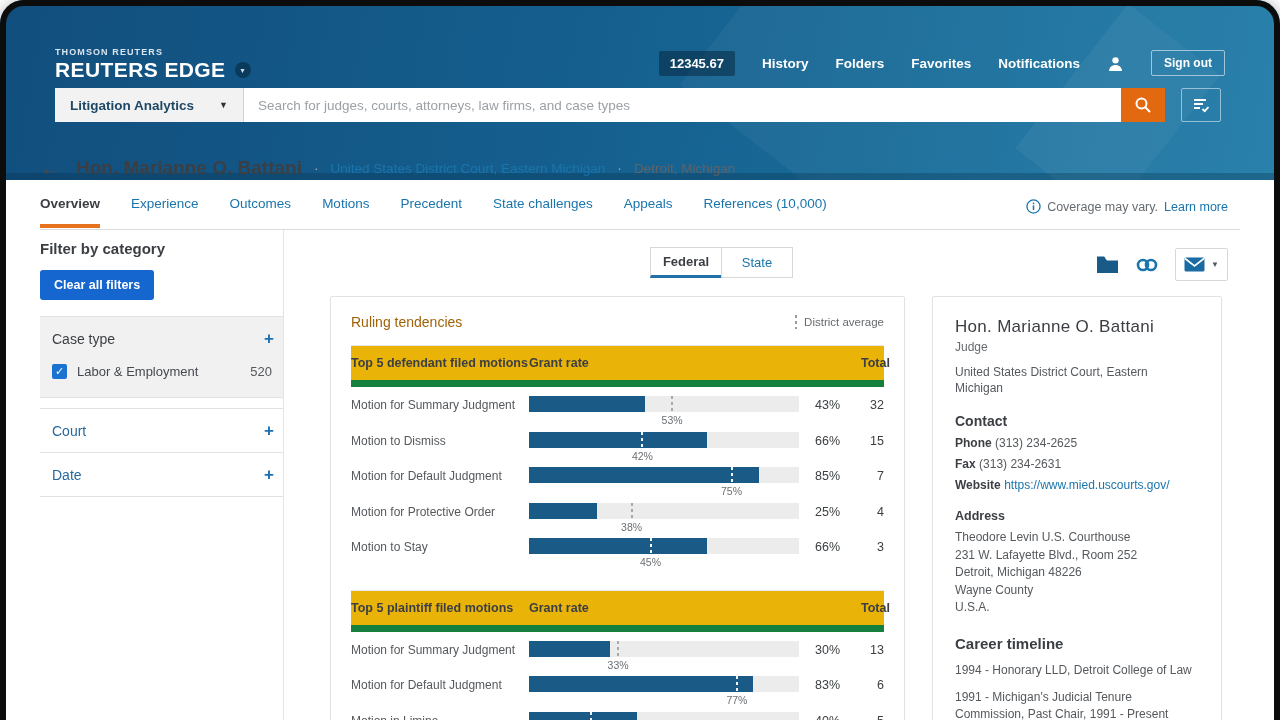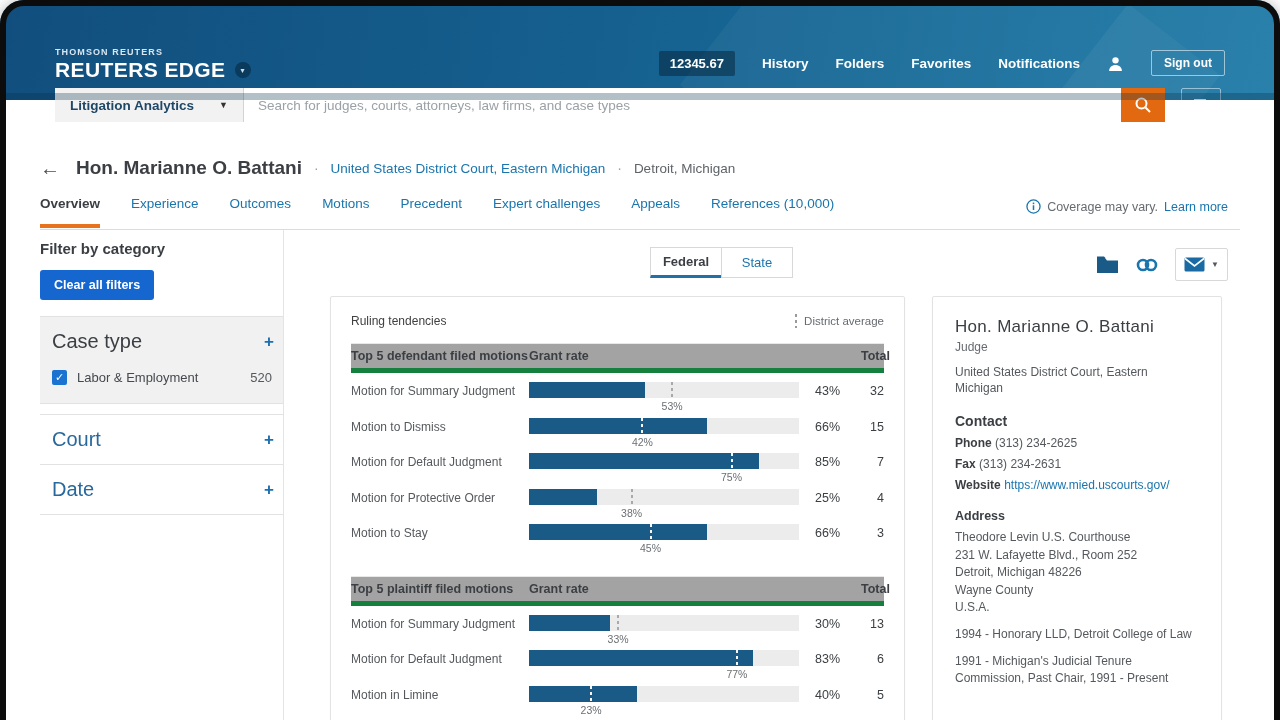--- a/index.html
+++ b/index.html
@@ -6,21 +6,21 @@
   html,body { width:1280px; height:720px; overflow:hidden; background:#ffffff;
               font-family:"Liberation Sans","DejaVu Sans",sans-serif; }
   .page { position:relative; width:1280px; height:720px; }
   .window { position:absolute; left:0; top:0; width:1280px; height:790px;
             border-radius:24px; overflow:hidden; background:#fff;
             box-shadow:0 2px 16px rgba(0,0,0,.35); }
   .frame { position:absolute; left:0; top:0; width:1280px; height:790px;
            border-radius:24px; box-shadow:inset 0 0 0 6px #0c0c0c; pointer-events:none; z-index:90; }
 
   
-  header { position:absolute; left:0; top:0; width:100%; height:100px;
+  header { position:absolute; left:0; top:0; width:100%; height:180px;
            background:linear-gradient(100deg,#114e7d 0%,#15608f 48%,#1e7ba7 100%); }
   header::after { content:""; position:absolute; left:0; bottom:0; width:100%; height:7px;
                   background:rgba(8,46,72,.30); }
   .deco1 { position:absolute; right:120px; top:-90px; width:420px; height:340px;
            background:rgba(255,255,255,.045); transform:rotate(38deg); }
   .deco2 { position:absolute; right:-60px; top:-40px; width:260px; height:300px;
            background:rgba(255,255,255,.05); transform:rotate(38deg); }
   .brand { position:absolute; left:55px; top:47px; color:#fff; }
   .brand-top { font-size:9px; font-weight:700; letter-spacing:1.1px; color:#d9e5ef; }
   .brand-row { display:flex; align-items:center; gap:9px; margin-top:1px; }
@@ -72,21 +72,21 @@
   .sidebar { position:absolute; left:40px; top:240px; width:244px; }
   .filter-title { font-size:15px; font-weight:700; color:#3b3f44; }
   .clearbtn { margin-top:13px; background:#1666d0; color:#fff; border:none; border-radius:3px;
               font-size:12.5px; font-weight:700; padding:8px 14px; cursor:pointer; font-family:inherit; }
   .fsections { margin-top:16px; }
   .fsection { border-top:1px solid #e2e2e2; }
   .fsection:last-child { border-bottom:1px solid #e2e2e2; }
   .fsection.expanded { background:#f1f1f1; margin-bottom:10px; border-bottom:1px solid #e2e2e2; }
   .fhead { display:flex; justify-content:space-between; align-items:center; padding:13px 10px 13px 12px;
            cursor:pointer; }
-  .fhead .flabel { font-size:20px; color:#28689c; }
+  .fhead .flabel { font-size:14px; color:#28689c; }
   .fsection.expanded .fhead .flabel { color:#3b3f44; }
   .plus { color:#1c6fb0; font-size:17px; font-weight:700; line-height:1; }
   .fitem { display:flex; align-items:center; padding:4px 12px 18px 12px; cursor:pointer; }
   .cbox { width:15px; height:15px; background:#1a73d1; border-radius:2px; color:#fff; font-size:11px;
           display:flex; align-items:center; justify-content:center; flex:0 0 auto; }
   .fitem .ilabel { font-size:13px; color:#45494e; margin-left:10px; flex:1; }
   .fitem .icount { font-size:13px; color:#55595d; }
   .vdivider { position:absolute; left:283px; top:230px; width:1px; height:560px; background:#e4e4e4; }
 
   
@@ -99,28 +99,28 @@
   .act { cursor:pointer; display:flex; align-items:center; }
   .env-btn { border:1px solid #d8d8d8; border-radius:2px; height:33px; padding:0 8px; display:flex;
              align-items:center; gap:6px; cursor:pointer; background:#fff; }
   .env-caret { font-size:8px; color:#55595d; }
 
   
   .card { position:absolute; background:#fff; border:1px solid #e2e2e2; border-radius:2px;
           box-shadow:0 1px 2px rgba(0,0,0,.04); }
   .rcard { left:330px; top:296px; width:575px; height:480px; padding:0 20px; }
   .rhead { display:flex; justify-content:space-between; align-items:center; padding:17px 0 15px 0; }
-  .rtitle { font-size:12px; color:#404040; }
+  .rtitle { font-size:14px; color:#a16207; }
   .legend { display:flex; align-items:center; gap:7px; }
   .legend-line { width:2px; height:14px;
                  background-image:repeating-linear-gradient(180deg,#9a9a9a 0 3px,transparent 3px 6px); }
   .legend-label { font-size:11.5px; color:#666b70; }
   .thead { display:grid; grid-template-columns:178px 270px 62px 1fr; align-items:center;
-           background:#a3a3a3; border-top:1px solid #e8e8e8; border-bottom:5px solid #15803d;
-           height:30px; font-size:12.5px; font-weight:700; color:#3b3f44; }
+           background:#eab308; border-top:1px solid #e8e8e8; border-bottom:7px solid #15803d;
+           height:42px; font-size:12.5px; font-weight:700; color:#3b3f44; }
   .thead .t3 { text-align:right; }
   .mrows { padding-top:9px; }
   .mrow { display:grid; grid-template-columns:178px 270px 62px 1fr; align-items:start; height:35.5px; }
   .mlabel { font-size:12px; color:#55595d; padding-top:2px; padding-right:8px; }
   .mbarwrap { position:relative; }
   .mtrack { position:relative; height:16px; background:#ececec; }
   .mfill { height:100%; background:#1a5a87; }
   .mmark { position:absolute; top:0; width:2px; height:16px; transform:translateX(-1px); }
   .mmark.in  { background-image:repeating-linear-gradient(180deg,rgba(255,255,255,.95) 0 3px,transparent 3px 6px); }
   .mmark.out { background-image:repeating-linear-gradient(180deg,#a9a9a9 0 3px,transparent 3px 6px); }
@@ -212,21 +212,21 @@
       <span class="dot">·</span>
       <span class="loc">Detroit, Michigan</span>
     </div>
 
     <div class="tabs">
         <div class="tab active">Overview</div>
         <div class="tab">Experience</div>
         <div class="tab">Outcomes</div>
         <div class="tab">Motions</div>
         <div class="tab">Precedent</div>
-        <div class="tab">Expert challenges</div>
+        <div class="tab">State challenges</div>
         <div class="tab">Appeals</div>
         <div class="tab">References (10,000)</div>
       </div>
     <div class="tabs-underline"></div>
 
     <div class="coverage">
       <svg width="15" height="15" viewBox="0 0 16 16">
           <circle cx="8" cy="8" r="7" fill="none" stroke="#1a75ad" stroke-width="1.4"></circle>
           <rect x="7.2" y="6.7" width="1.6" height="5" fill="#1a75ad"></rect>
           <rect x="7.2" y="3.8" width="1.6" height="1.7" fill="#1a75ad"></rect>
@@ -442,20 +442,21 @@
 
       <div class="jsub">Address</div>
       <div class="addr">
           <div>Theodore Levin U.S. Courthouse</div>
           <div>231 W. Lafayette Blvd., Room 252</div>
           <div>Detroit, Michigan 48226</div>
           <div>Wayne County</div>
           <div>U.S.A.</div>
         </div>
 
+      <div class="career-h">Career timeline</div>
       <div>
           <div class="centry">1994 - Honorary LLD, Detroit College of Law</div>
           <div class="centry">1991 - Michigan's Judicial Tenure Commission, Past Chair, 1991 - Present</div>
         </div>
     </div>
 
   </div>
   <div class="frame"></div>
 </div>
 

